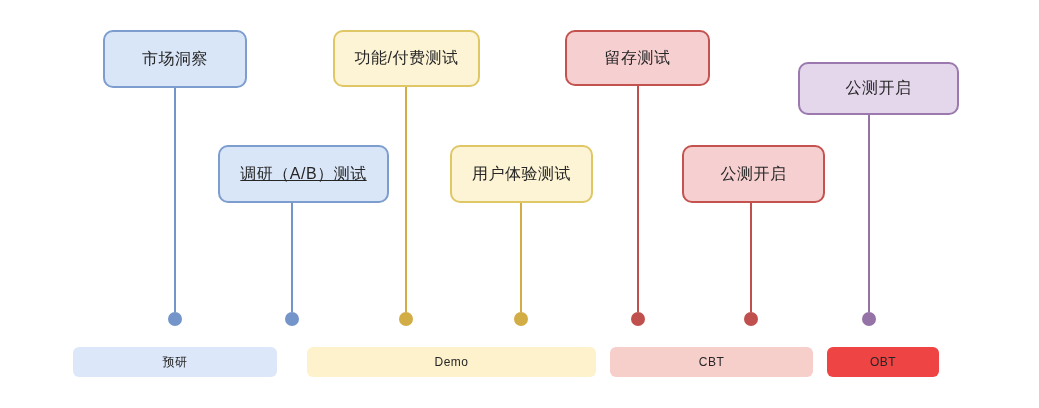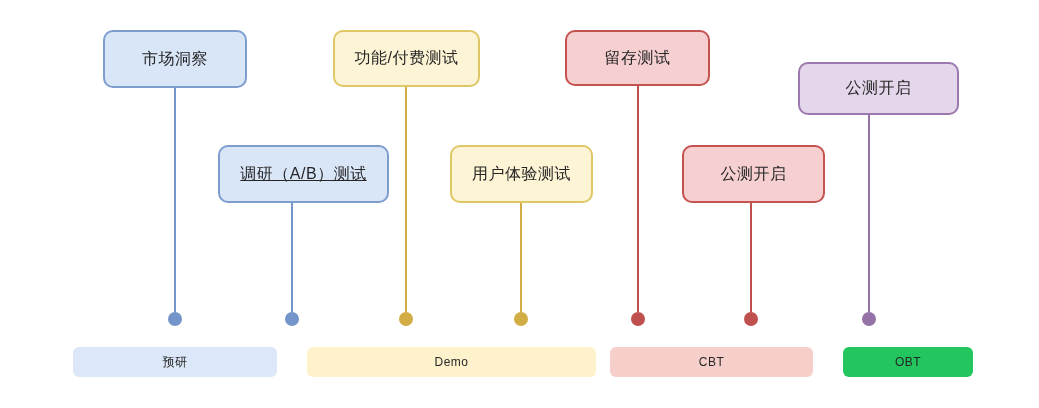--- a/index.html
+++ b/index.html
@@ -49,21 +49,21 @@
     display: flex;
     align-items: center;
     justify-content: center;
     font-size: 12px;
     color: #262626;
     letter-spacing: 0.5px;
   }
   .phase-bar.p0 { left: 73px;  width: 204px; background: #DCE8F9; }
   .phase-bar.p1 { left: 307px; width: 289px; background: #FDF2CC; border-radius: 6px; }
   .phase-bar.p2 { left: 610px; width: 203px; background: #F6CFCB; }
-  .phase-bar.p3 { left: 827px; width: 130px; background: #22c55e; margin-left: 16px; }
+  .phase-bar.p3 { left: 827px; width: 112px; background: #ef4444; }
 </style>
 </head>
 <body>
 
 <div class="canvas">
 
   <div class="card blue" style="left:103px; top:30px; width:144px; height:58px;">
     <span>市场洞察</span>
   </div>
   <div class="stem blue" style="left:174px; top:88px; height:224px;"></div>

